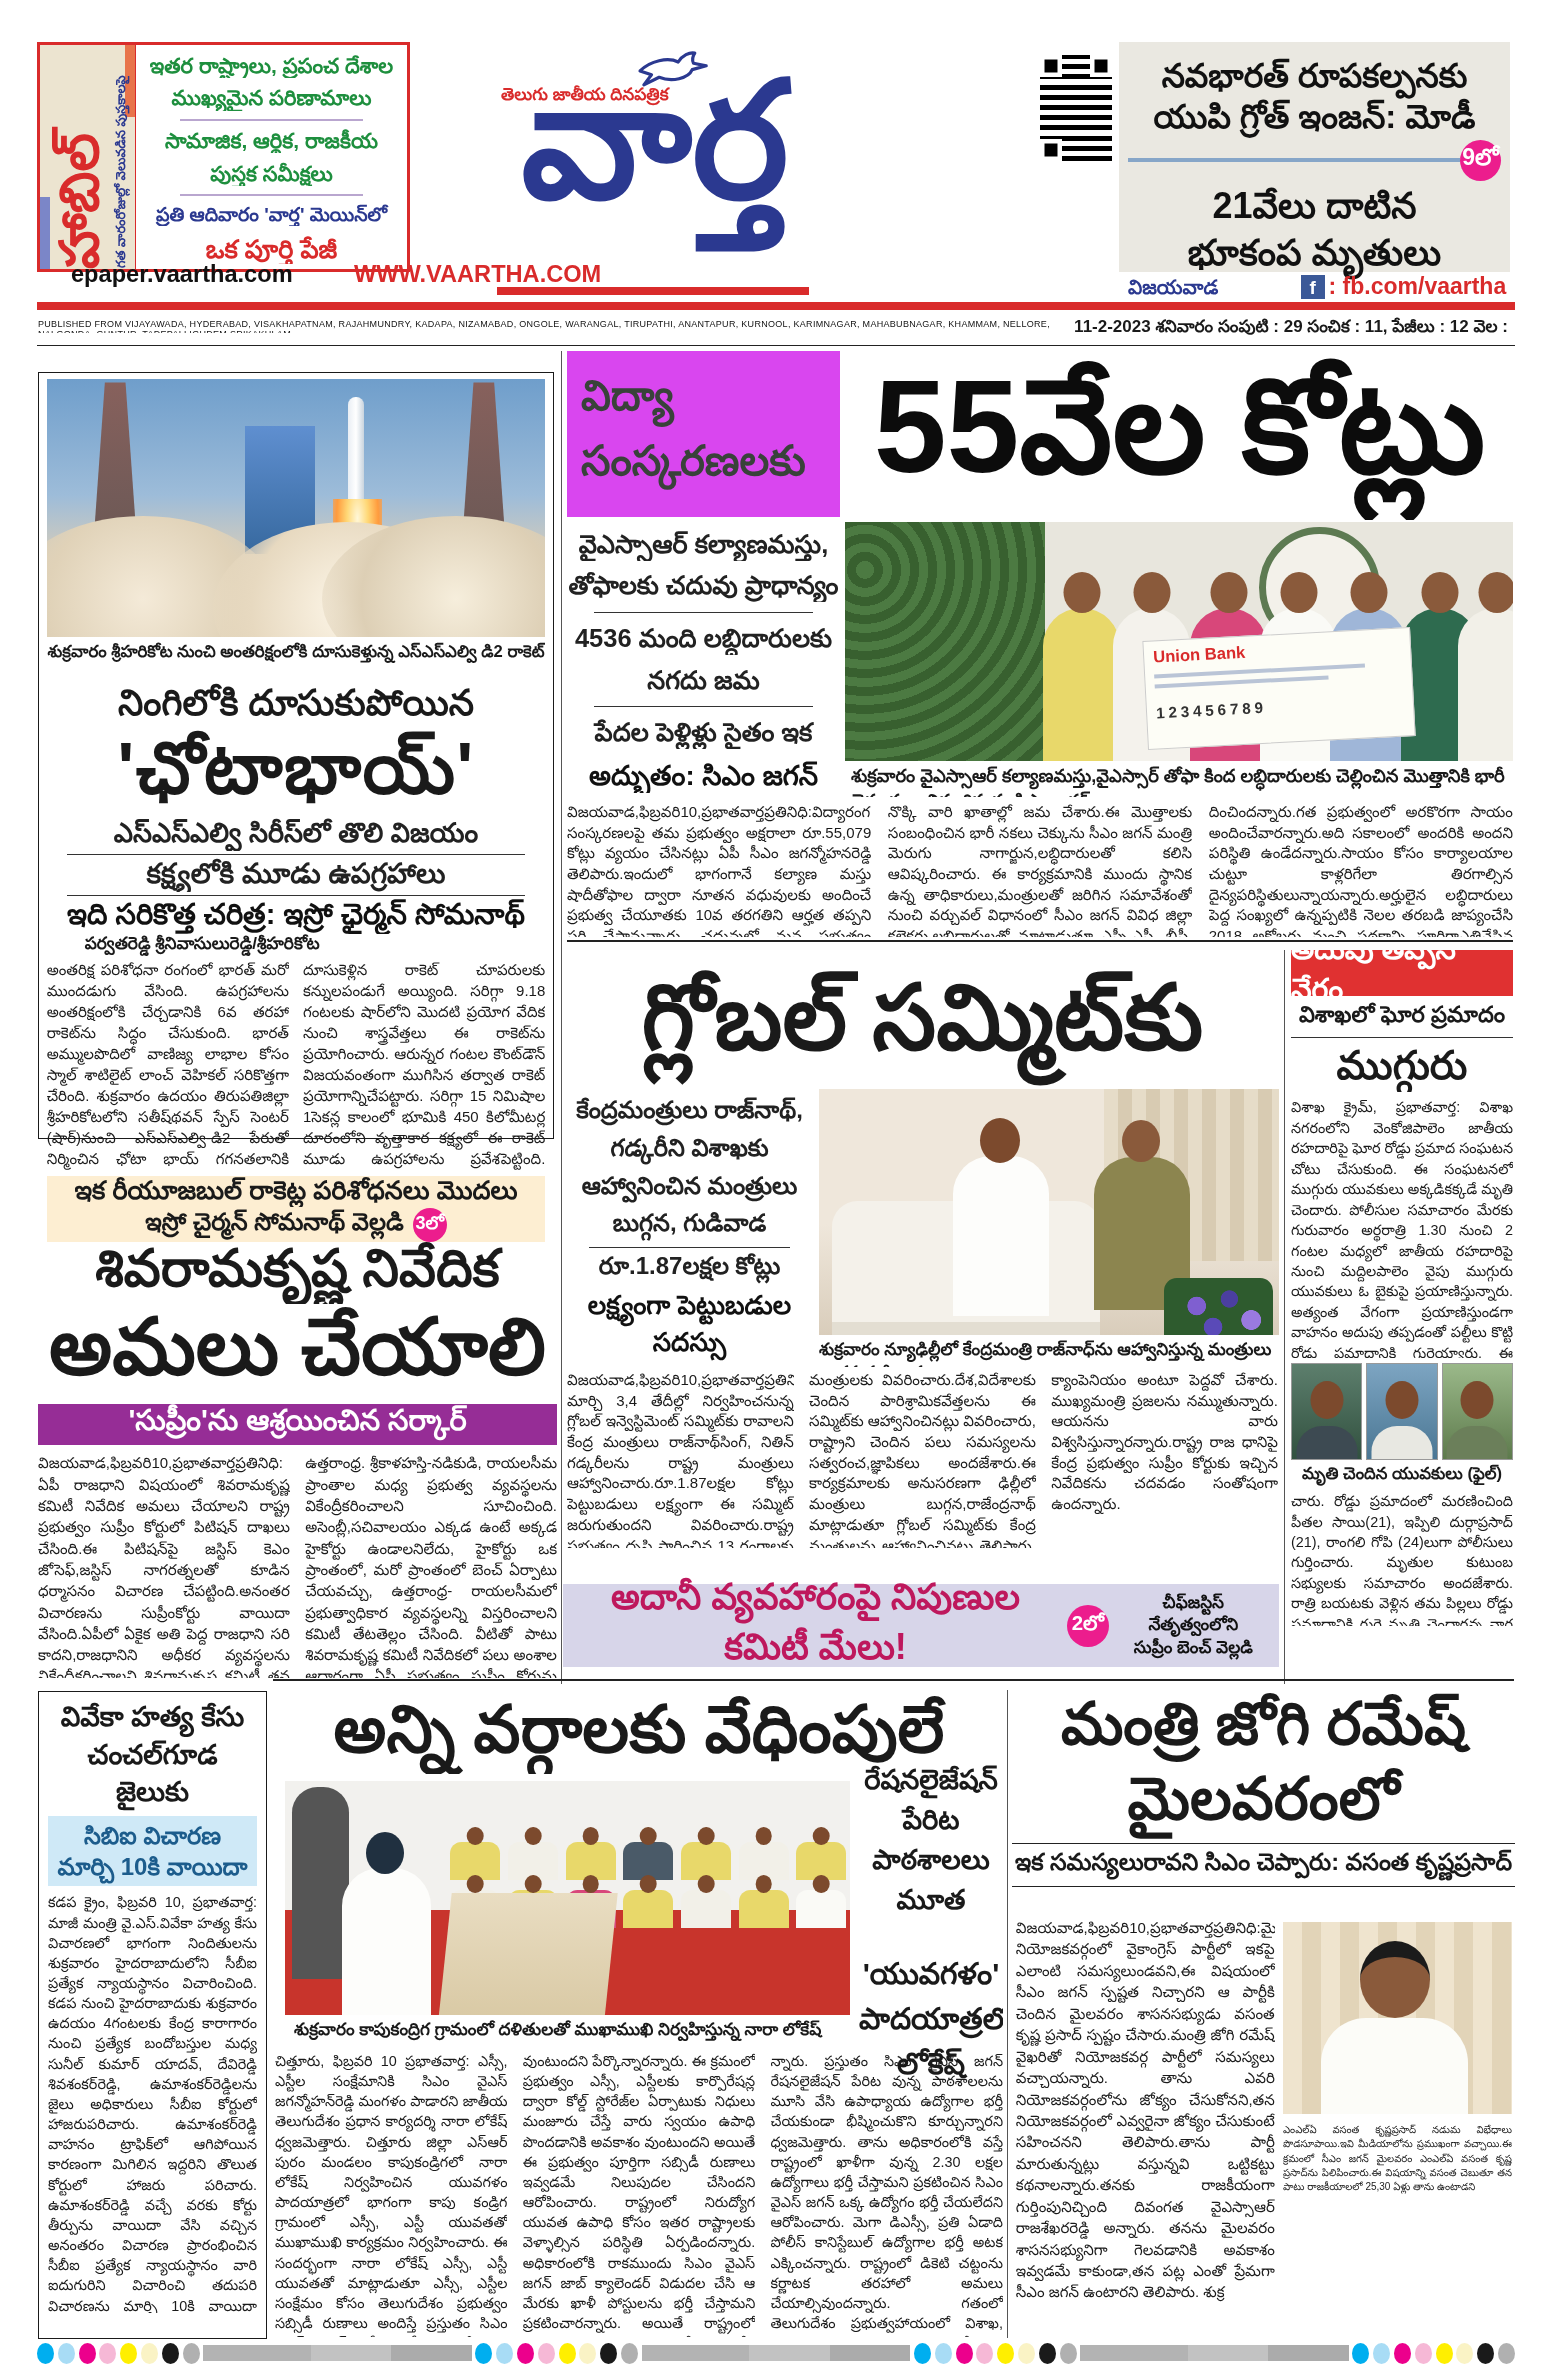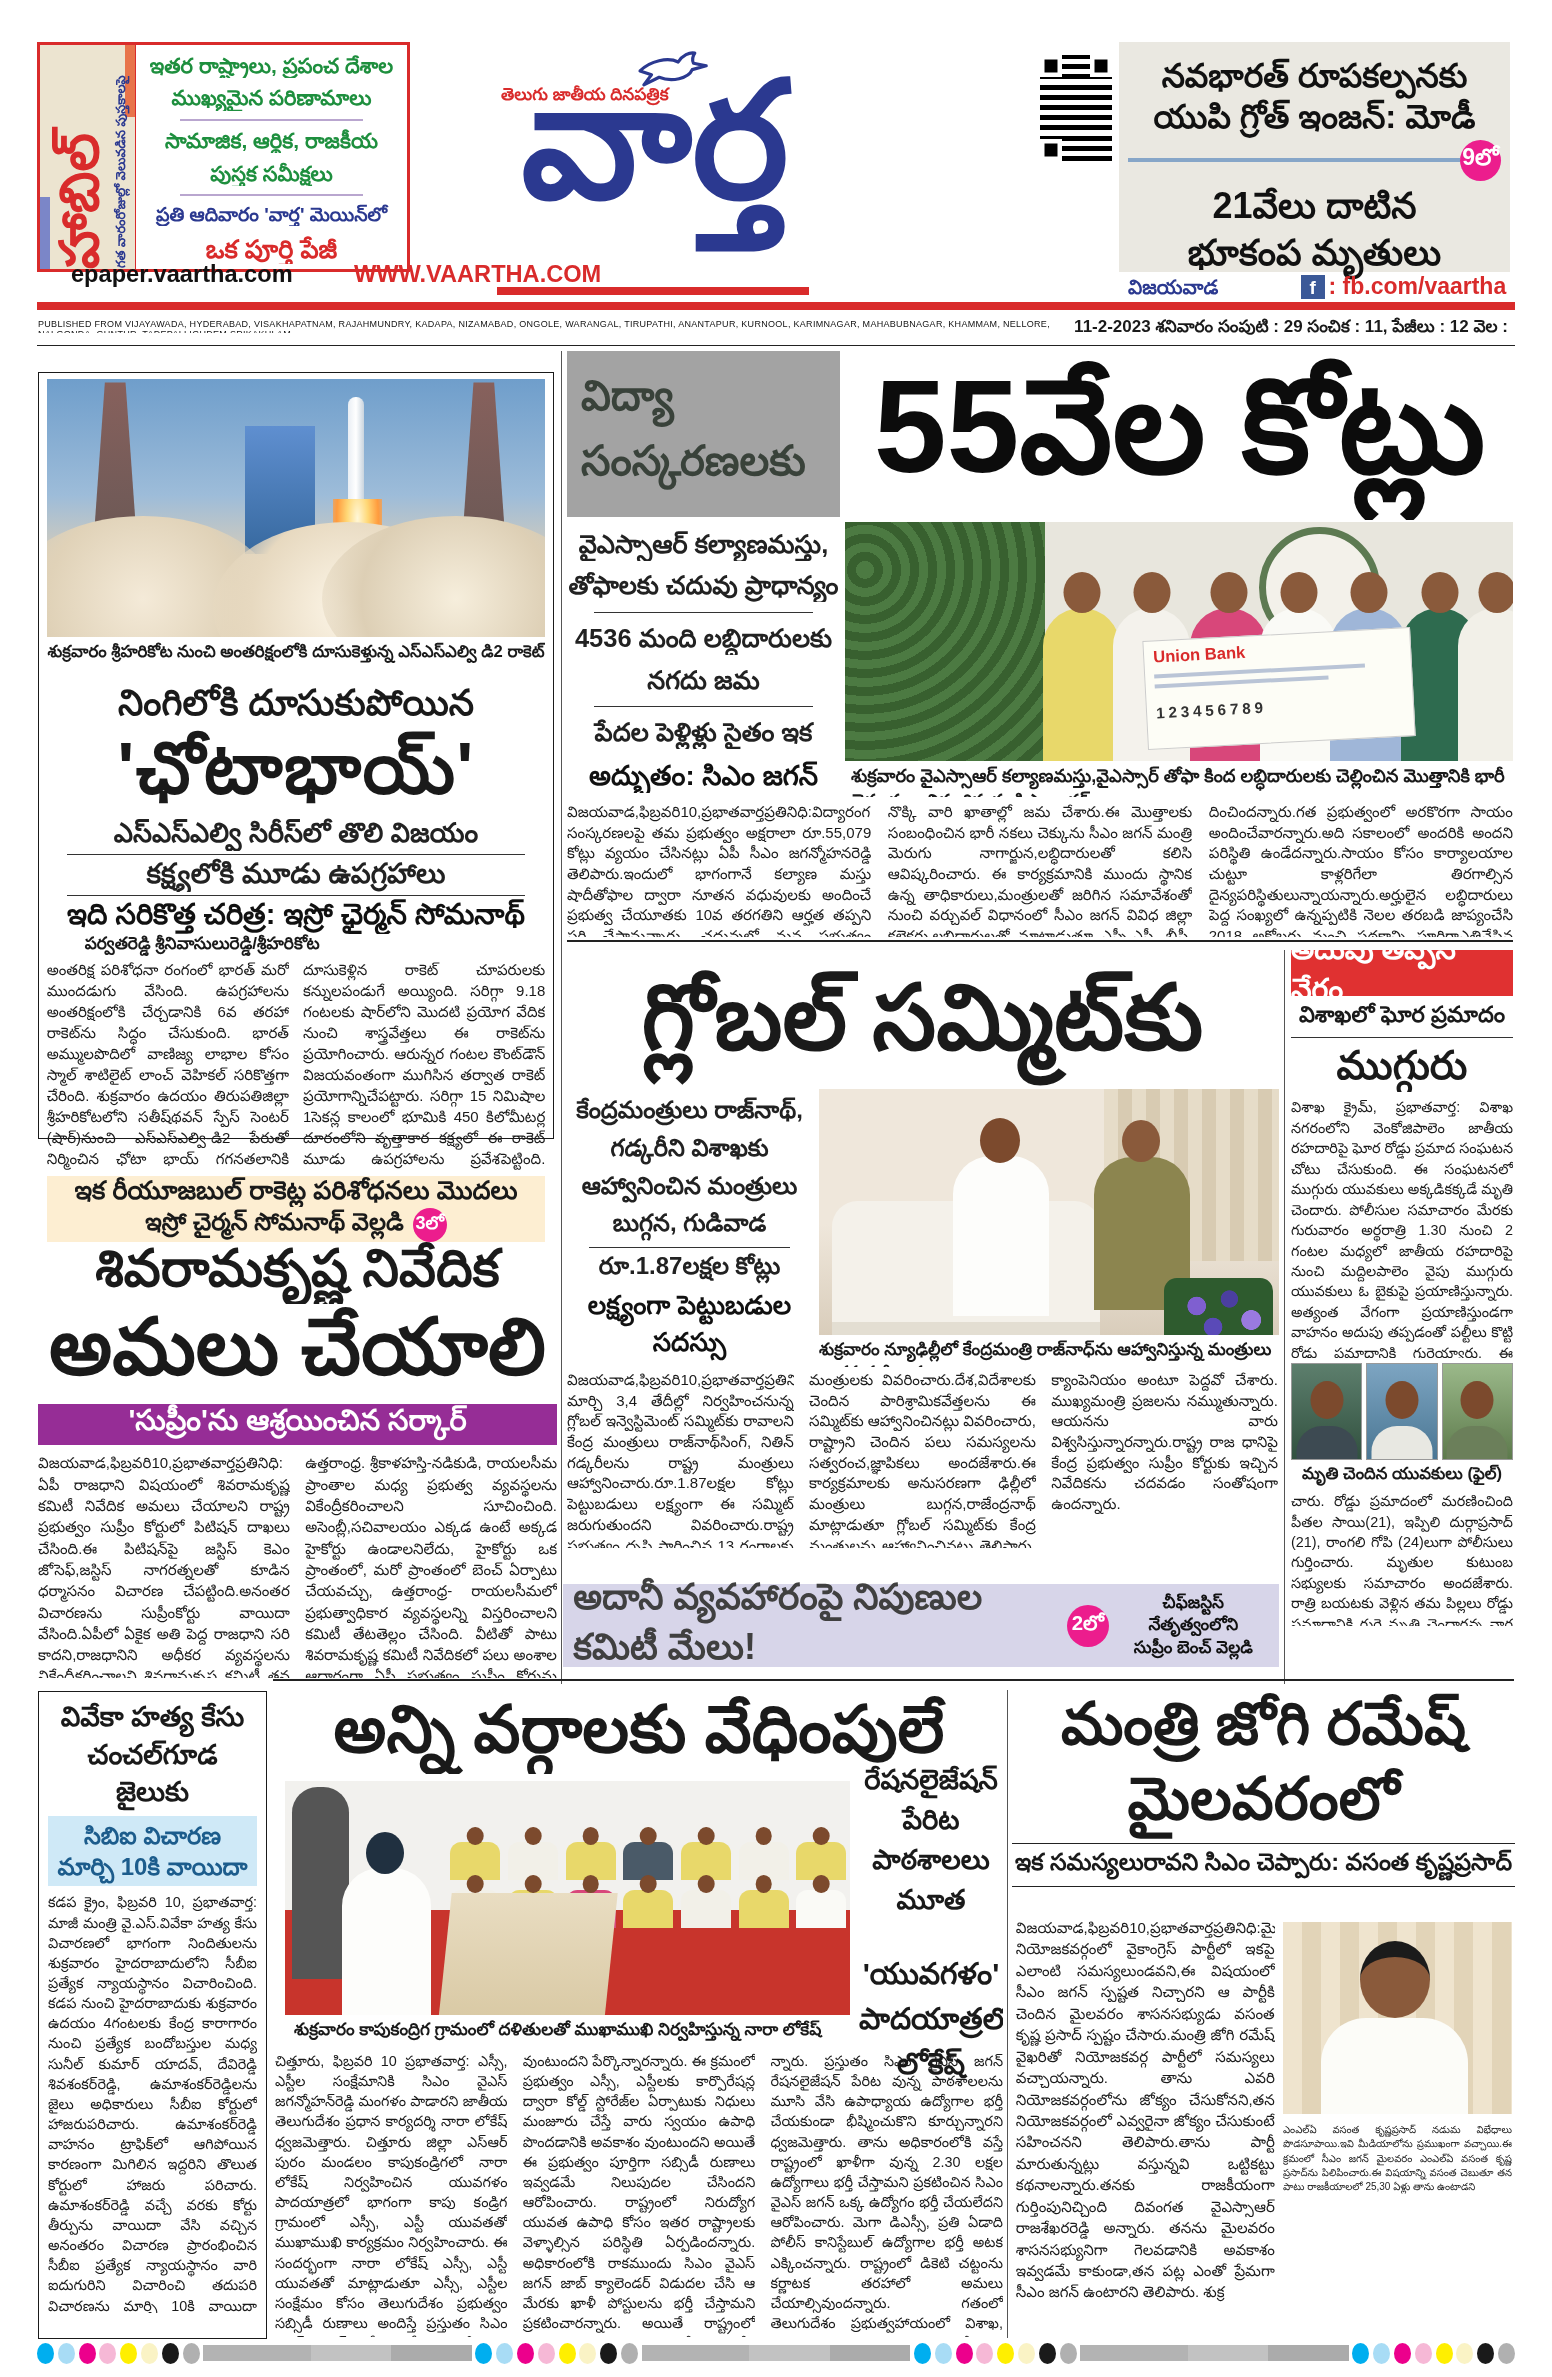--- a/index.html
+++ b/index.html
@@ -104,21 +104,21 @@
   #siva-body { display:flex; gap:15.3px; height:226px; margin-top:7.7px; }
   #siva-body .col { flex:1; font-size:15px; line-height:1.42; text-align:justify; overflow:hidden; }
 
   #viveka-block { left:38px; top:1691px; width:229px; height:648px; border:1.9px solid #1a1a1a; padding:6.4px 9px; }
   .viveka-hl { font-size:27.5px; font-weight:900; text-align:center; line-height:1.35; height:115px; }
   #viveka-banner { background:#cfe9f7; padding:3.8px 2.6px; text-align:center; color:#1c5c8c; font-weight:bold; font-size:24px; line-height:1.3; height:70px; margin-top:2.6px; }
   #viveka-body { margin-top:6.4px; font-size:14.4px; line-height:1.4; text-align:justify; height:421px; overflow:hidden; }
 
   
   #v-main { left:561px; top:351px; height:1333px; }
-  #green-kicker { left:567px; top:351px; width:273px; height:166px; background:#a3a3a3; padding:11.5px 14px; }
+  #green-kicker { left:567px; top:351px; width:273px; height:166px; background:#d946ef; padding:11.5px 14px; }
   #green-kicker .k { font-size:42px; font-weight:bold; color:#39423a; line-height:1.55; }
   #main-headline { left:844px; top:345px; width:671px; height:175px; font-size:131px; font-weight:900; text-align:center; line-height:1.25; color:#0c0c0c; text-shadow:1.9px 1.9px 0 #fff, -1.9px -1.9px 0 #fff; }
   #main-subcol { left:567px; top:525px; width:273px; height:272px; display:flex; flex-direction:column; justify-content:space-between; padding:3.8px 0; }
   #main-subcol .s { text-align:center; font-size:25.5px; font-weight:bold; color:#222; line-height:1.25; }
   #main-subcol .s6 { font-size:27.5px; color:#111; }
   #main-subcol .subrule { width:80%; margin:0 auto; height:1.3px; background:#333; }
   #main-photo { left:845px; top:522px; width:668px; height:239px; background:linear-gradient(90deg,#3f6b3a 0 26%, #e8e6dd 26% 100%); overflow:hidden; }
   #main-photo .hedge { position:absolute; left:0; top:0; width:30%; height:100%; background:repeating-radial-gradient(circle at 10% 20%, #4c7a42 0 9px, #38602f 9px 18px); }
   #main-photo .emblem { position:absolute; left:62%; top:5.1px; width:121px; height:121px; border-radius:50%; background:#f3f1ea; border:7.7px solid #5d7a52; }
   #main-photo .person { position:absolute; bottom:0; width:77px; height:153px; border-radius:38px 38px 0 0; }
@@ -143,21 +143,21 @@
   #global-photo .sofa { position:absolute; left:12.8px; bottom:-6.4px; width:268px; height:140px; background:#f4f1ea; border-radius:25.5px 25.5px 0 0; box-shadow:inset 0 -19px 0 #e3ded2; }
   #global-photo .man1 { position:absolute; left:134px; bottom:19px; width:96px; height:160px; background:#fdfdfb; border-radius:38px 38px 0 0; }
   #global-photo .man1 .head { position:absolute; top:-38px; left:27px; width:40px; height:45px; background:#7c4a2d; border-radius:50%; }
   #global-photo .man2 { position:absolute; left:275px; bottom:25.5px; width:96px; height:153px; background:#8c854f; border-radius:38px 38px 0 0; }
   #global-photo .man2 .head { position:absolute; top:-37px; left:28px; width:38px; height:42px; background:#8a5a3b; border-radius:50%; }
   #global-photo .flowers { position:absolute; right:6.4px; bottom:-12.8px; width:109px; height:70px; background:radial-gradient(circle at 30% 40%,#7f5fd0 0 9px,transparent 9.6px), radial-gradient(circle at 60% 30%,#4b3fa0 0 8.3px,transparent 9px), radial-gradient(circle at 80% 60%,#9a7ae0 0 9.6px,transparent 10.2px), radial-gradient(circle at 45% 70%,#5a4ab8 0 9px,transparent 9.6px),#2e5b2e; border-radius:12.8px; }
   #global-caption { left:819px; top:1340px; width:460px; height:27px; font-size:17px; font-weight:bold; }
   #global-body { left:567px; top:1370px; width:711px; height:178px; display:flex; gap:15.3px; }
   #global-body .col { flex:1; font-size:15px; line-height:1.38; text-align:justify; overflow:hidden; }
   #adani-banner { left:563px; top:1584px; width:716px; height:83px; background:#d7d5e9; display:flex; align-items:center; padding:3.8px 10.2px; gap:9px; }
-  #adani-banner .txt { flex:1; font-size:36px; font-weight:900; color:#404040; }
+  #adani-banner .txt { flex:1; font-size:36px; font-weight:900; color:#be185d; text-align:center; }
   #adani-banner .pink-circle { width:42px; height:42px; font-size:20.4px; }
   #adani-banner .right { width:151px; font-size:17px; font-weight:bold; color:#111; line-height:1.3; text-align:center; }
 
   
   #adupu-block { left:1291px; top:950px; width:222px; height:734px; }
   #adupu-banner { background:#e03131; height:46px; display:flex; align-items:center; justify-content:center; color:#fff; font-size:29px; font-weight:bold; }
   #adupu-sub { margin-top:6.4px; text-align:center; font-size:22.4px; font-weight:bold; border-bottom:1.3px solid #333; padding-bottom:3.8px; }
   #adupu-hl { margin-top:5.1px; text-align:center; font-size:40px; font-weight:900; height:49px; }
   #adupu-body1 { margin-top:5.1px; font-size:14.4px; line-height:1.42; text-align:justify; height:261px; overflow:hidden; }
   #adupu-photos { margin-top:5.1px; display:flex; gap:3.8px; }

